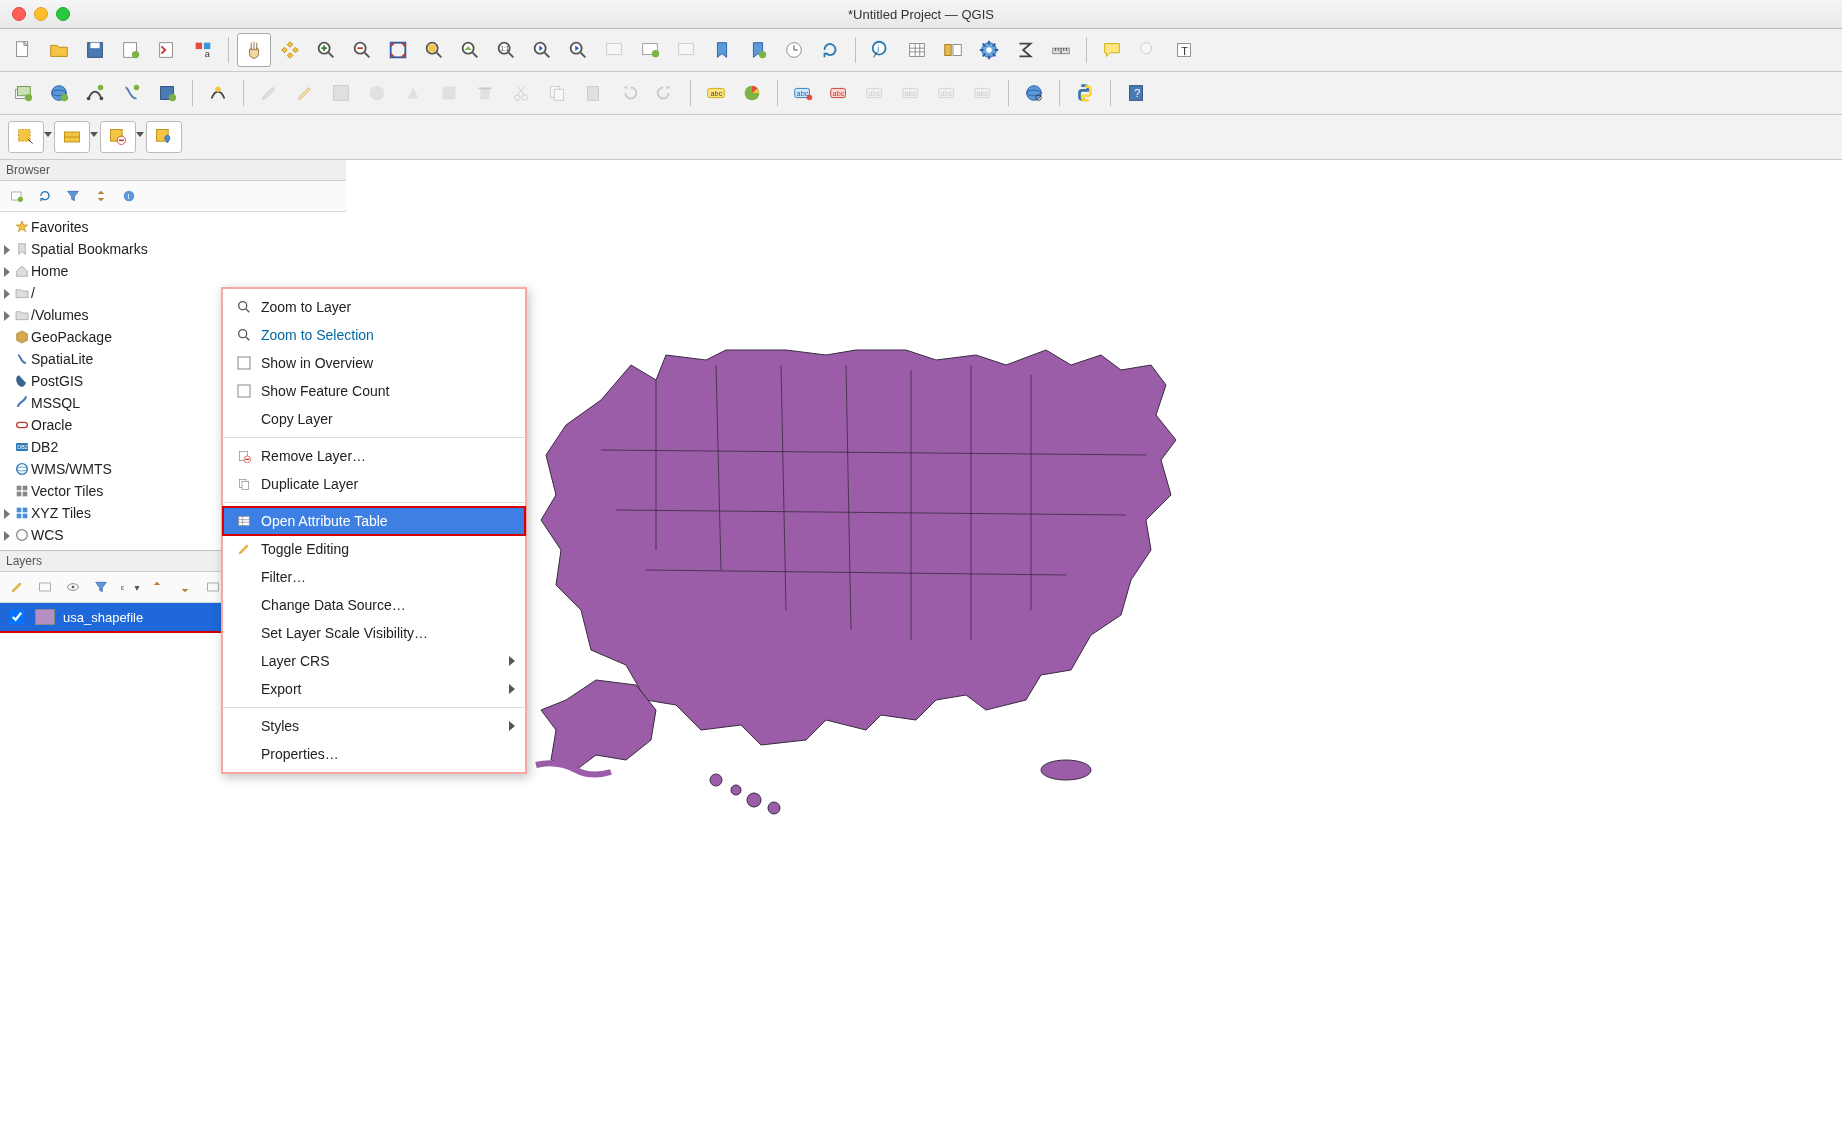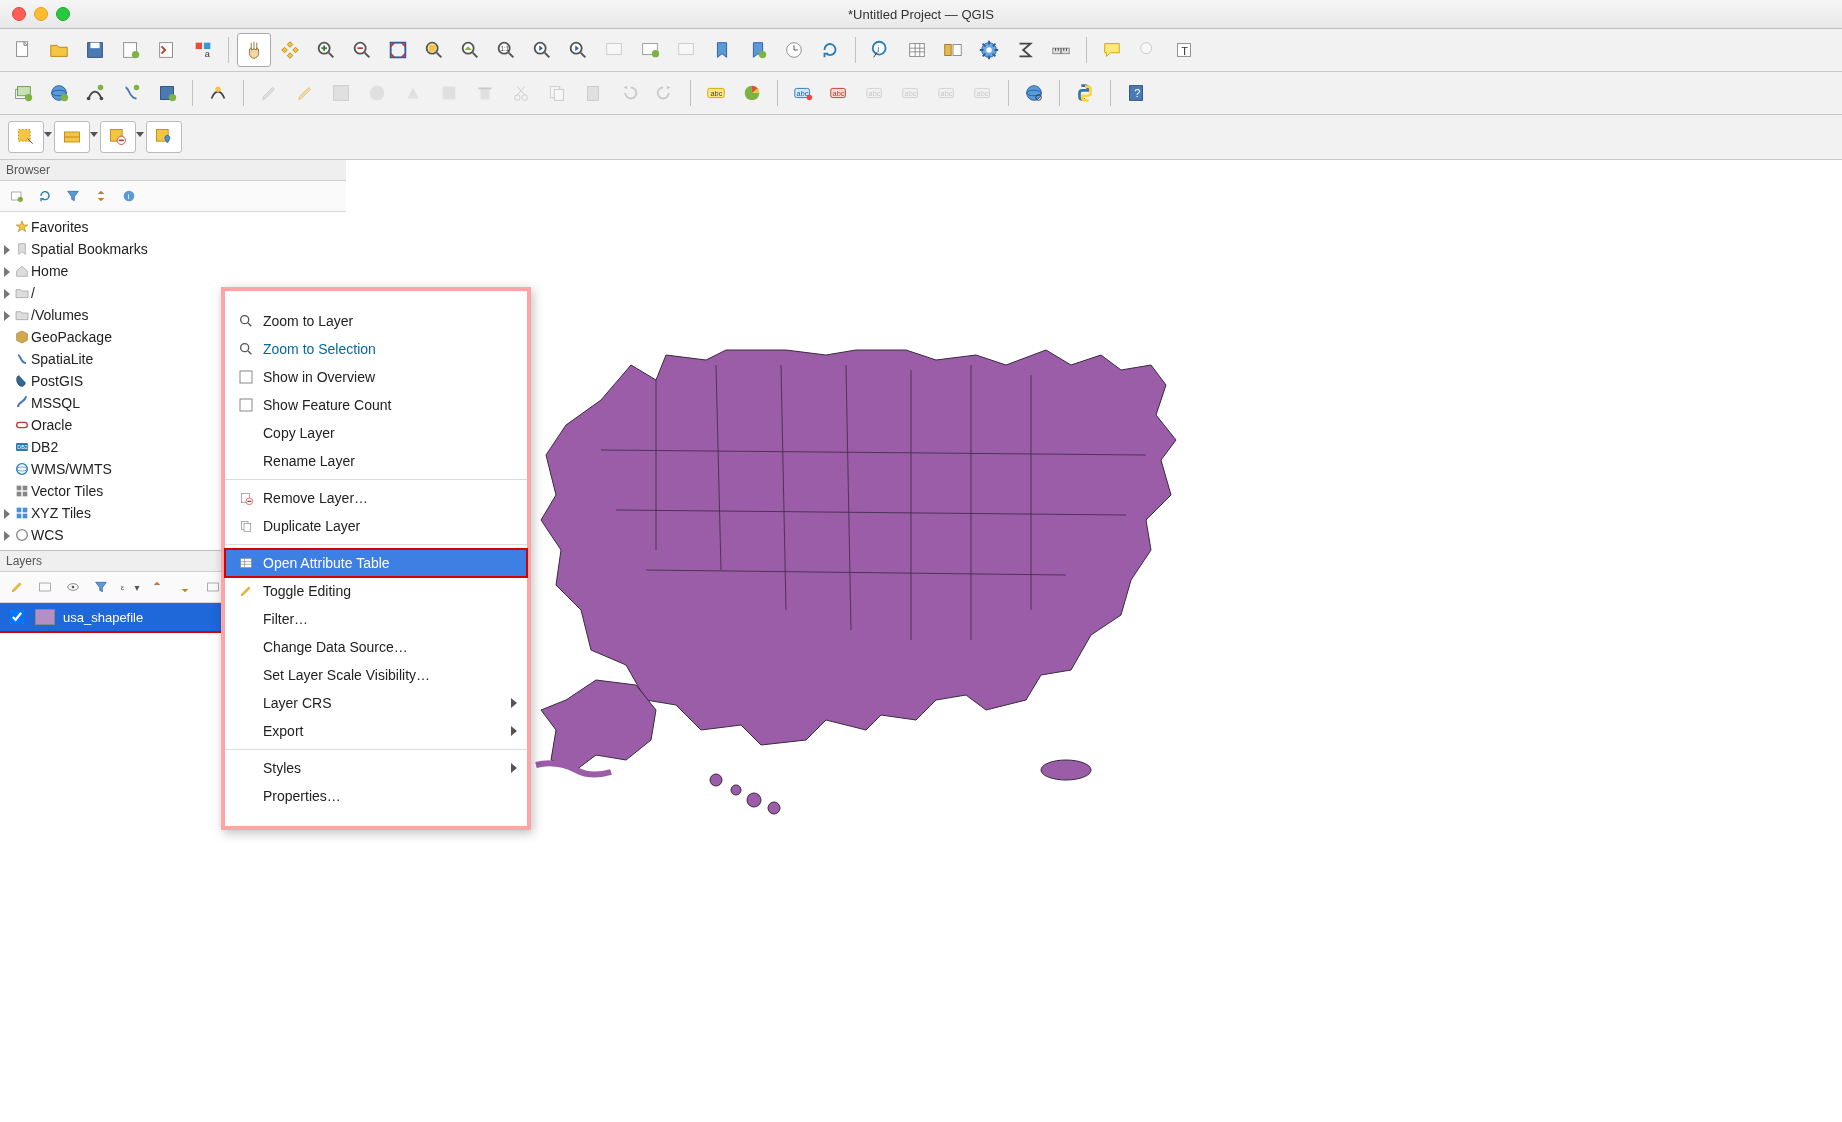--- a/index.html
+++ b/index.html
@@ -29,21 +29,21 @@
 .arrow::before{content:"";display:block;width:0;height:0;border-top:5px solid transparent;border-bottom:5px solid transparent;border-left:6px solid #777}
 .spacer{width:9px;display:inline-block}
 .tico{width:18px;height:18px;display:flex;align-items:center;justify-content:center}
 .layers-panel{border-top:1px solid #c0c0c0}
 .layer-row{display:flex;align-items:center;gap:8px;padding:4px 6px;background:#1f68da;color:#fff;border:2px solid #d60000;border-top:none;border-left:none;margin-right:80px}
 .layer-row input{width:14px;height:14px}
 .swatch{width:18px;height:14px;background:#b58fc4;border:1px solid #888}
 .layer-name{}
 .canvas{flex:1;position:relative;background:#fff}
 .canvas svg{position:absolute;left:160px;top:150px}
-.ctxmenu{position:absolute;left:221px;top:127px;width:302px;background:#fff;border:4px solid #fca5a5;box-shadow:2px 3px 10px rgba(0,0,0,0.25);padding:16px 0;z-index:100;font-size:14px}
+.ctxmenu{position:absolute;left:221px;top:127px;width:302px;background:#fff;border:2px solid #fca5a5;box-shadow:2px 3px 10px rgba(0,0,0,0.25);padding:4px 0;z-index:100;font-size:14px}
 .mi{display:flex;align-items:center;gap:8px;padding:5px 12px;position:relative}
 .mi .mico{width:18px;height:18px;display:flex;align-items:center;justify-content:center}
 .mi.dis{color:#0369a1}
 .mi.sel{background:#3d7fe3;color:#ffffff;outline:2px solid #d60000;outline-offset:-1px}
 .mi .sub{position:absolute;right:10px;width:0;height:0;border-top:5px solid transparent;border-bottom:5px solid transparent;border-left:6px solid #555}
 .msep{height:1px;background:#dcdcdc;margin:4px 0}
 .tbtn.dim{opacity:.45}
 </style>
 </head>
 <body>
@@ -781,24 +781,20 @@
           <svg width="14" height="14">
             <rect x="1" y="1" width="12" height="12" fill="#fff" stroke="#888"></rect>
           </svg>
         </span>
         <span>Show Feature Count</span>
       </div>
       <div class="mi">
         <span class="mico"></span>
         <span>Copy Layer</span>
       </div>
-      <div class="mi">
-        <span class="mico"></span>
-        <span>Rename Layer</span>
-      </div>
       <div class="msep"></div>
       <div class="mi">
         <span class="mico">
           <svg width="16" height="16" viewBox="0 0 24 24">
             <rect x="5" y="5" width="12" height="14" fill="#fff" stroke="#888"></rect>
             <circle cx="17" cy="17" r="5" fill="#fff" stroke="#c0392b"></circle>
             <line x1="14" y1="17" x2="20" y2="17" stroke="#c0392b" stroke-width="2"></line>
           </svg>
         </span>
         <span>Remove Layer…</span>

